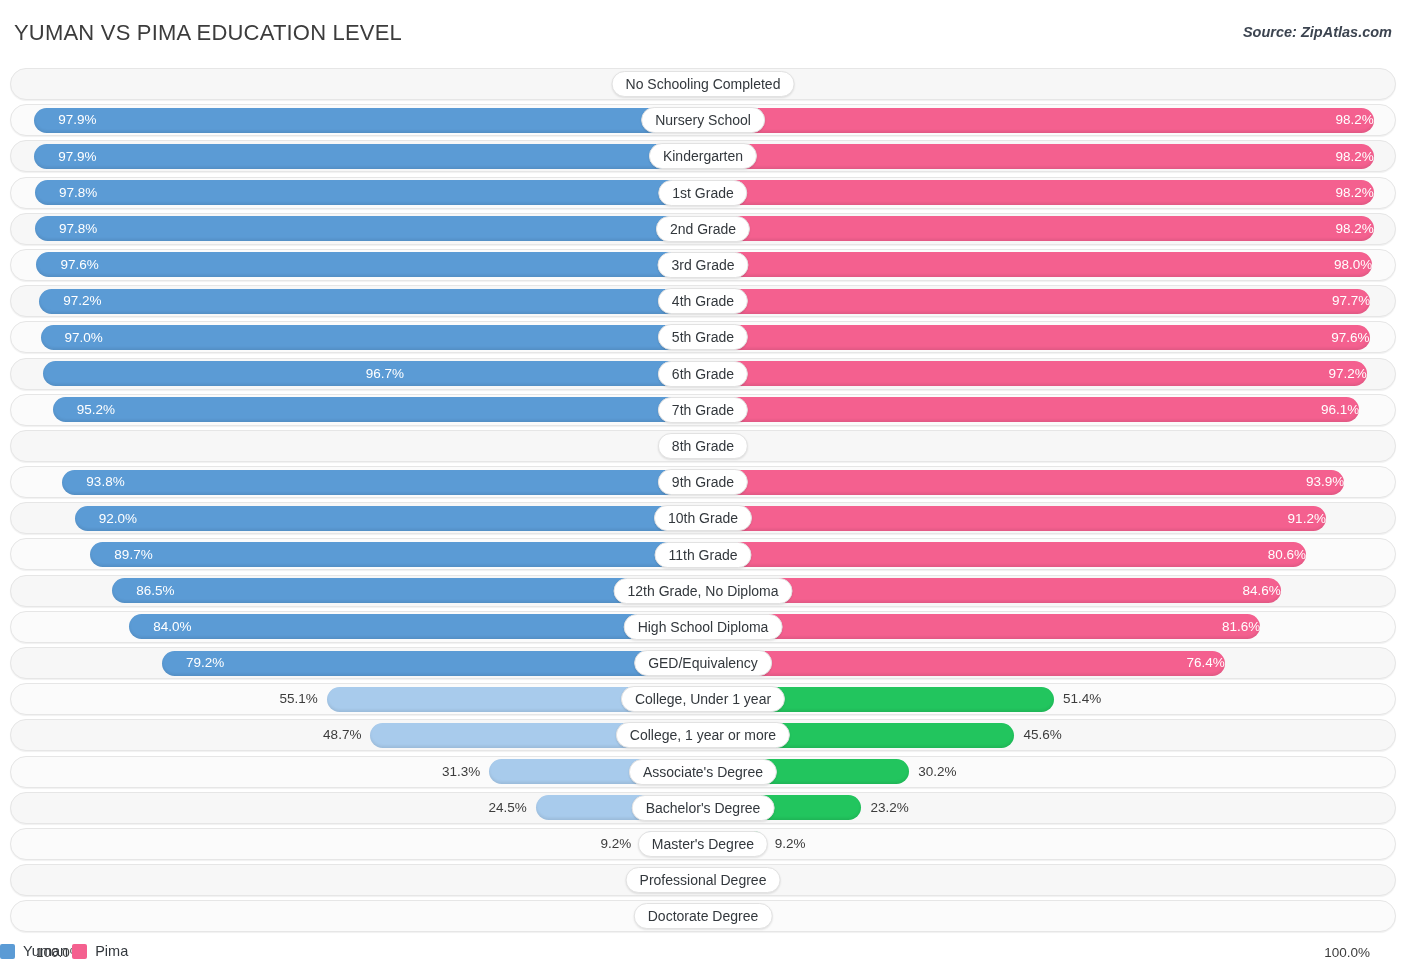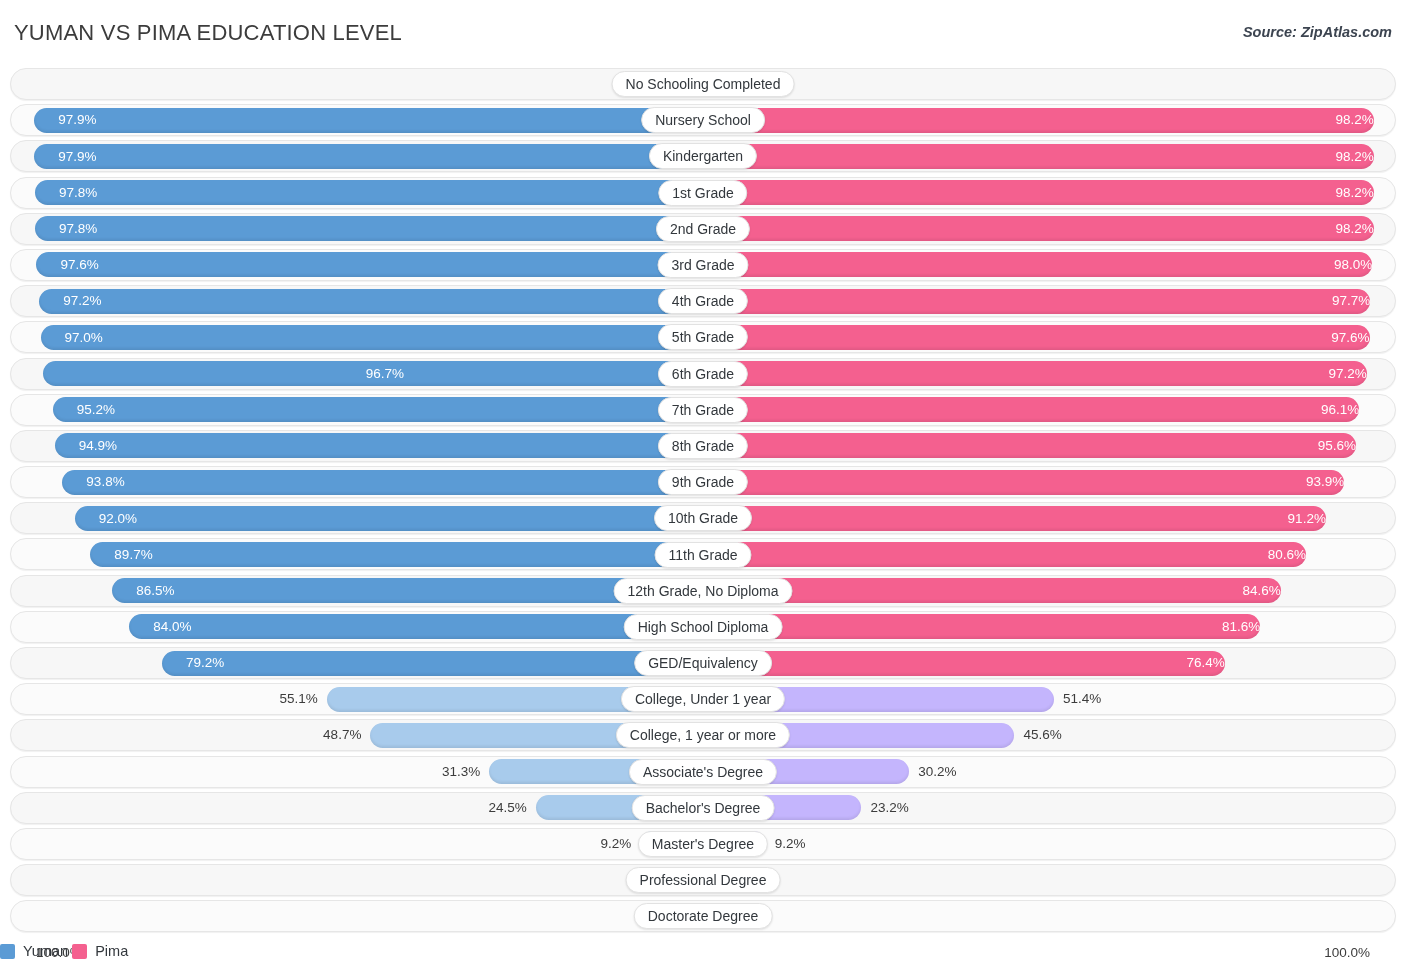--- a/index.html
+++ b/index.html
@@ -86,21 +86,21 @@
     left: 50%;
     justify-content: flex-end;
     border-radius: 0 13px 13px 0;
   }
   .bar.left.rounded  { border-radius: 13px; }
   .bar.right.rounded { border-radius: 13px; }
 
   .bar.left  { background: #5b9bd5; box-shadow: inset 0 -2px 3px rgba(0,0,0,0.08); }
   .bar.right { background: #f4608f; box-shadow: inset 0 -2px 3px rgba(0,0,0,0.08); }
   .bar.left.light  { background: #a8cbec; }
-  .bar.right.light { background: #c4b5fd; }
+  .bar.right.light { background: #22c55e; }
 
   .val {
     font-size: 13.5px;
     white-space: nowrap;
     line-height: 1;
   }
   .val.inside { color: #ffffff; }
   .val.inside.on-left  { margin-left: 24px; }
   .val.inside.on-right { margin-right: 0; }
 
@@ -299,28 +299,20 @@
             <span class="val inside on-left">95.2%</span>
           </div>
           <div class="bar right" style="width: 656.363px;">
             <span class="val inside on-right">96.1%</span>
           </div>
         </div>
         <div class="pill">7th Grade</div>
       </div>
       <div class="row">
         <div class="track"></div>
-        <div class="barwrap">
-          <div class="bar left" style="width: 648.167px;">
-            <span class="val inside on-left">94.9%</span>
-          </div>
-          <div class="bar right" style="width: 652.948px;">
-            <span class="val inside on-right">95.6%</span>
-          </div>
-        </div>
         <div class="pill">8th Grade</div>
       </div>
       <div class="row alt">
         <div class="track"></div>
         <div class="barwrap">
           <div class="bar left" style="width: 640.654px;">
             <span class="val inside on-left">93.8%</span>
           </div>
           <div class="bar right" style="width: 641.337px;">
             <span class="val inside on-right">93.9%</span>

